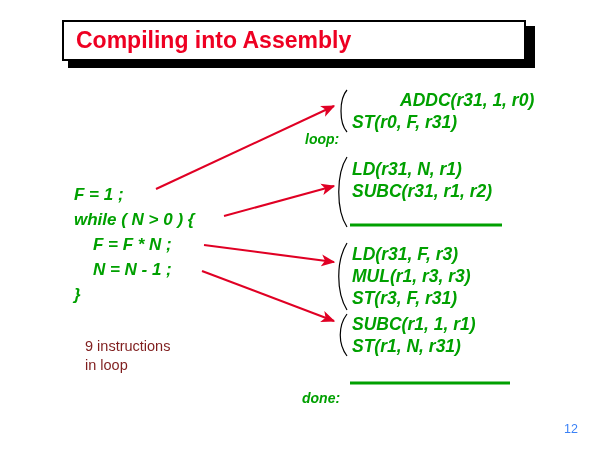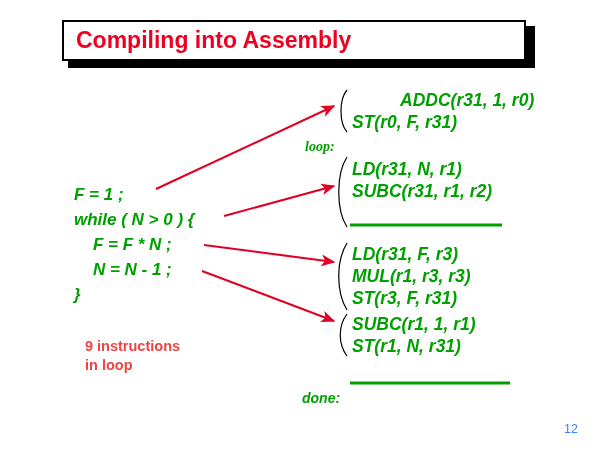--- a/index.html
+++ b/index.html
@@ -61,24 +61,24 @@
   .asm-line {
     font-size: 17.5px;
     line-height: 22px;
   }
   .label-line {
     font-size: 14px;
     line-height: 16px;
   }
   .note-black {
     position: absolute;
-    color: #ef4444;
+    color: #7f1d1d;
     font-size: 14.5px;
     line-height: 19px;
-    font-weight: bold;
+    font-weight: normal;
     font-style: normal;
     white-space: pre;
   }
   #page-number {
     position: absolute;
     right: 22px;
     bottom: 14px;
     font-size: 12.5px;
     color: #3b82f6;
   }
@@ -108,21 +108,21 @@
   <div class="code-green src-line" style="left:74px; top:232px;">    F = F * N ;</div>
   <div class="code-green src-line" style="left:74px; top:257px;">    N = N - 1 ;</div>
   <div class="code-green src-line" style="left:74px; top:282px;">}</div>
 
   <div class="note-black" style="left:85px; top:337px;">9 instructions</div>
   <div class="note-black" style="left:85px; top:356px;">in loop</div>
 
   <div class="code-green asm-line" style="left:352px; top:89px;margin-left:48px;">ADDC(r31, 1, r0)</div>
   <div class="code-green asm-line" style="left:352px; top:111px;">ST(r0, F, r31)</div>
 
-  <div class="code-green label-line" style="left:305px; top:139px;font-family:Liberation Serif, serif;">loop:</div>
+  <div class="code-green label-line" style="left:305px; top:131px;">loop:</div>
 
   <div class="code-green asm-line" style="left:352px; top:158px;">LD(r31, N, r1)</div>
   <div class="code-green asm-line" style="left:352px; top:180px;">SUBC(r31, r1, r2)</div>
 
   <div class="code-green asm-line" style="left:352px; top:243px;">LD(r31, F, r3)</div>
   <div class="code-green asm-line" style="left:352px; top:265px;">MUL(r1, r3, r3)</div>
   <div class="code-green asm-line" style="left:352px; top:287px;">ST(r3, F, r31)</div>
 
   <div class="code-green asm-line" style="left:352px; top:313px;">SUBC(r1, 1, r1)</div>
   <div class="code-green asm-line" style="left:352px; top:335px;">ST(r1, N, r31)</div>

